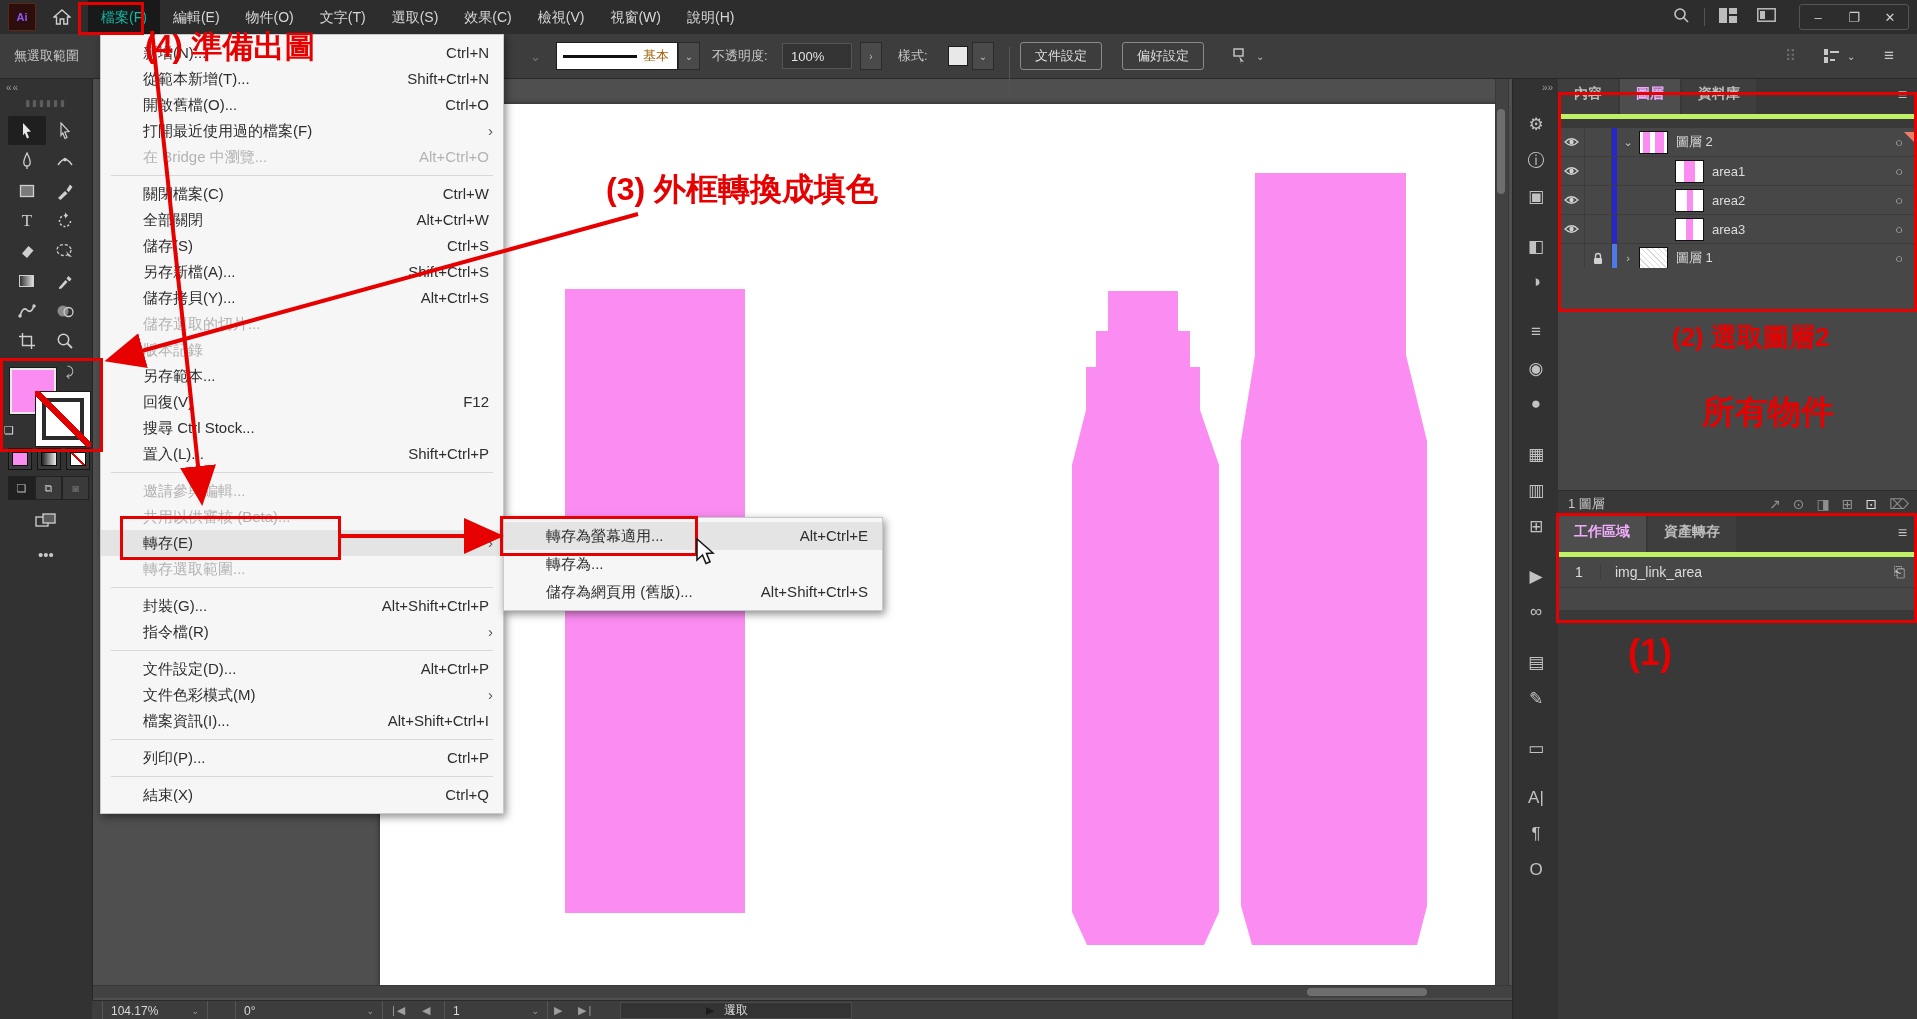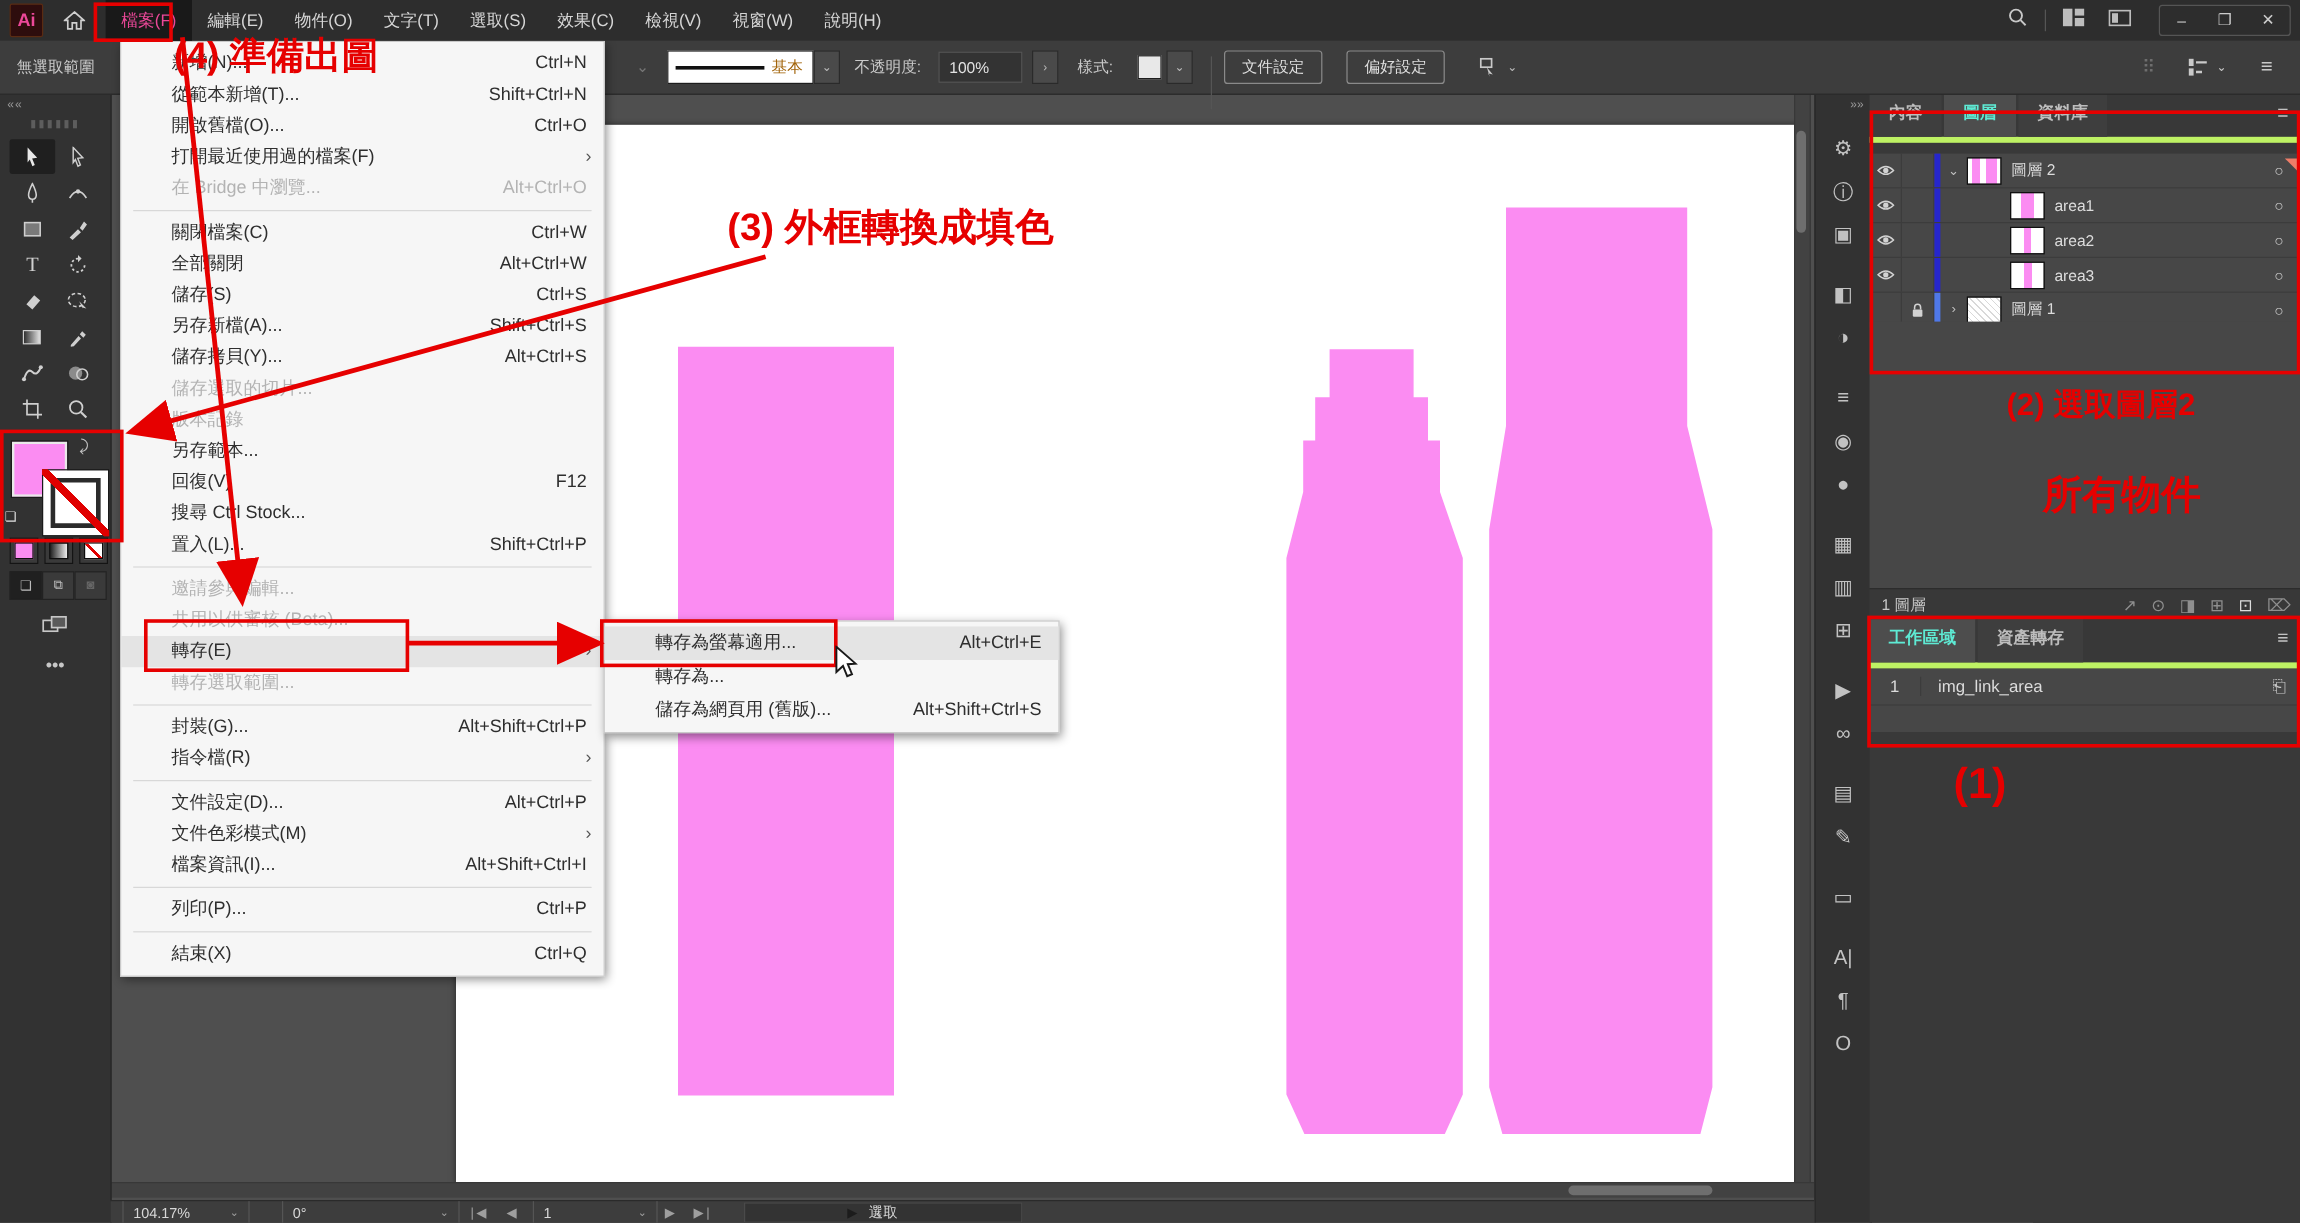--- a/index.html
+++ b/index.html
@@ -3,25 +3,25 @@
 <meta charset="utf-8">
 <style>
   html,body{margin:0;padding:0;width:1917px;height:1019px;overflow:hidden;
     font-family:"Liberation Sans","DejaVu Sans",sans-serif;background:#4f4f4f;
     -webkit-font-smoothing:antialiased;}
   #app{position:relative;width:1917px;height:1019px;}
   
   .menubar{position:absolute;left:0;top:0;width:1917px;height:34px;background:#2d2d2d;
     display:flex;align-items:center;color:#d6d6d6;font-size:14px;z-index:30;}
   .appicon{width:26px;height:26px;margin-left:8px;background:#2e0d0d;border:1px solid #5a2b12;
-    color:#ec4899;font-weight:bold;font-size:15px;display:flex;align-items:center;justify-content:center;border-radius:2px;}
+    color:#8b5cf6;font-weight:bold;font-size:11px;display:flex;align-items:center;justify-content:center;border-radius:2px;}
   .homeicon{margin-left:16px;width:20px;height:20px;display:flex;align-items:center;justify-content:center;}
   .menus{display:flex;margin-left:16px;}
   .menus .mitem{padding:0 13px;height:34px;line-height:34px;cursor:default;}
-  .menus .mitem.active{background:#191919;color:#ec4899;}
+  .menus .mitem.active{background:#191919;color:#14b8a6;}
   .mbar-right{position:absolute;right:0;top:0;height:34px;display:flex;align-items:center;color:#c7c7c7;}
   .mbar-right .ic{width:38px;text-align:center;font-size:16px;}
   .win-group{display:flex;border:1px solid #555;border-radius:3px;margin:0 8px 0 14px;height:24px;align-items:center;}
   .win-group .wbtn{width:36px;text-align:center;font-size:13px;color:#ccc;}
   .vsep{width:1px;height:18px;background:#555;margin:0 4px;}
   
   .controlbar{position:absolute;left:0;top:34px;width:1917px;height:44px;background:#3d3d3d;
     border-bottom:1px solid #282828;color:#c9c9c9;font-size:13px;z-index:5;}
   .cb{position:absolute;top:0;height:44px;display:flex;align-items:center;}
   .stroke-prev{width:120px;height:26px;background:#fff;border:1px solid #1d1d1d;display:flex;align-items:center;color:#a16207;}
@@ -64,21 +64,21 @@
   
   .rstrip{position:absolute;left:1512px;top:78px;width:46px;height:941px;background:#323232;border-left:1px solid #262626;border-right:1px solid #262626;}
   .rstrip .expand{position:absolute;right:6px;top:4px;color:#9a9a9a;font-size:10px;}
   .stripicons{position:absolute;left:0;top:28px;width:46px;display:flex;flex-direction:column;align-items:center;}
   .sicon{width:46px;height:36px;display:flex;align-items:center;justify-content:center;color:#c2c2c2;font-size:17px;}
   .sicon.gap{margin-top:14px;}
   
   .rdock{position:absolute;left:1558px;top:78px;width:359px;height:941px;background:#393939;}
   .ptabs{position:absolute;left:0;width:359px;height:36px;background:#383838;display:flex;color:#bdbdbd;font-size:14px;border-bottom:5px solid #bef264;font-weight:bold;}
   .ptab{padding:7px 16px;background:#3e3e3e;margin-right:2px;}
-  .ptab.active{background:#4d4d4d;color:#5eead4;}
+  .ptab.active{background:#4d4d4d;color:#f0abfc;}
   .pburger{margin-left:auto;margin-right:10px;margin-bottom:6px;color:#c2c2c2;font-size:16px;}
   .layers-rows{position:absolute;left:0;top:50px;width:359px;}
   .lrow{height:28px;display:flex;align-items:center;background:#474747;border-bottom:1px solid #3c3c3c;color:#dcdcdc;font-size:13px;position:relative;}
   .eyecell{width:26px;height:28px;border-right:1px solid #3c3c3c;display:flex;align-items:center;justify-content:center;}
   .lockcell{width:26px;height:28px;border-right:1px solid #3c3c3c;display:flex;align-items:center;justify-content:center;}
   .eyecell svg,.lockcell svg{display:none;}
   .lrow.eye .eyecell svg{display:block;}
   .lrow.locked .lockcell svg{display:block;}
   .cbar{width:5px;height:28px;background:var(--bar2);}
   .lrow.l1bar .cbar{background:var(--bar1);}

